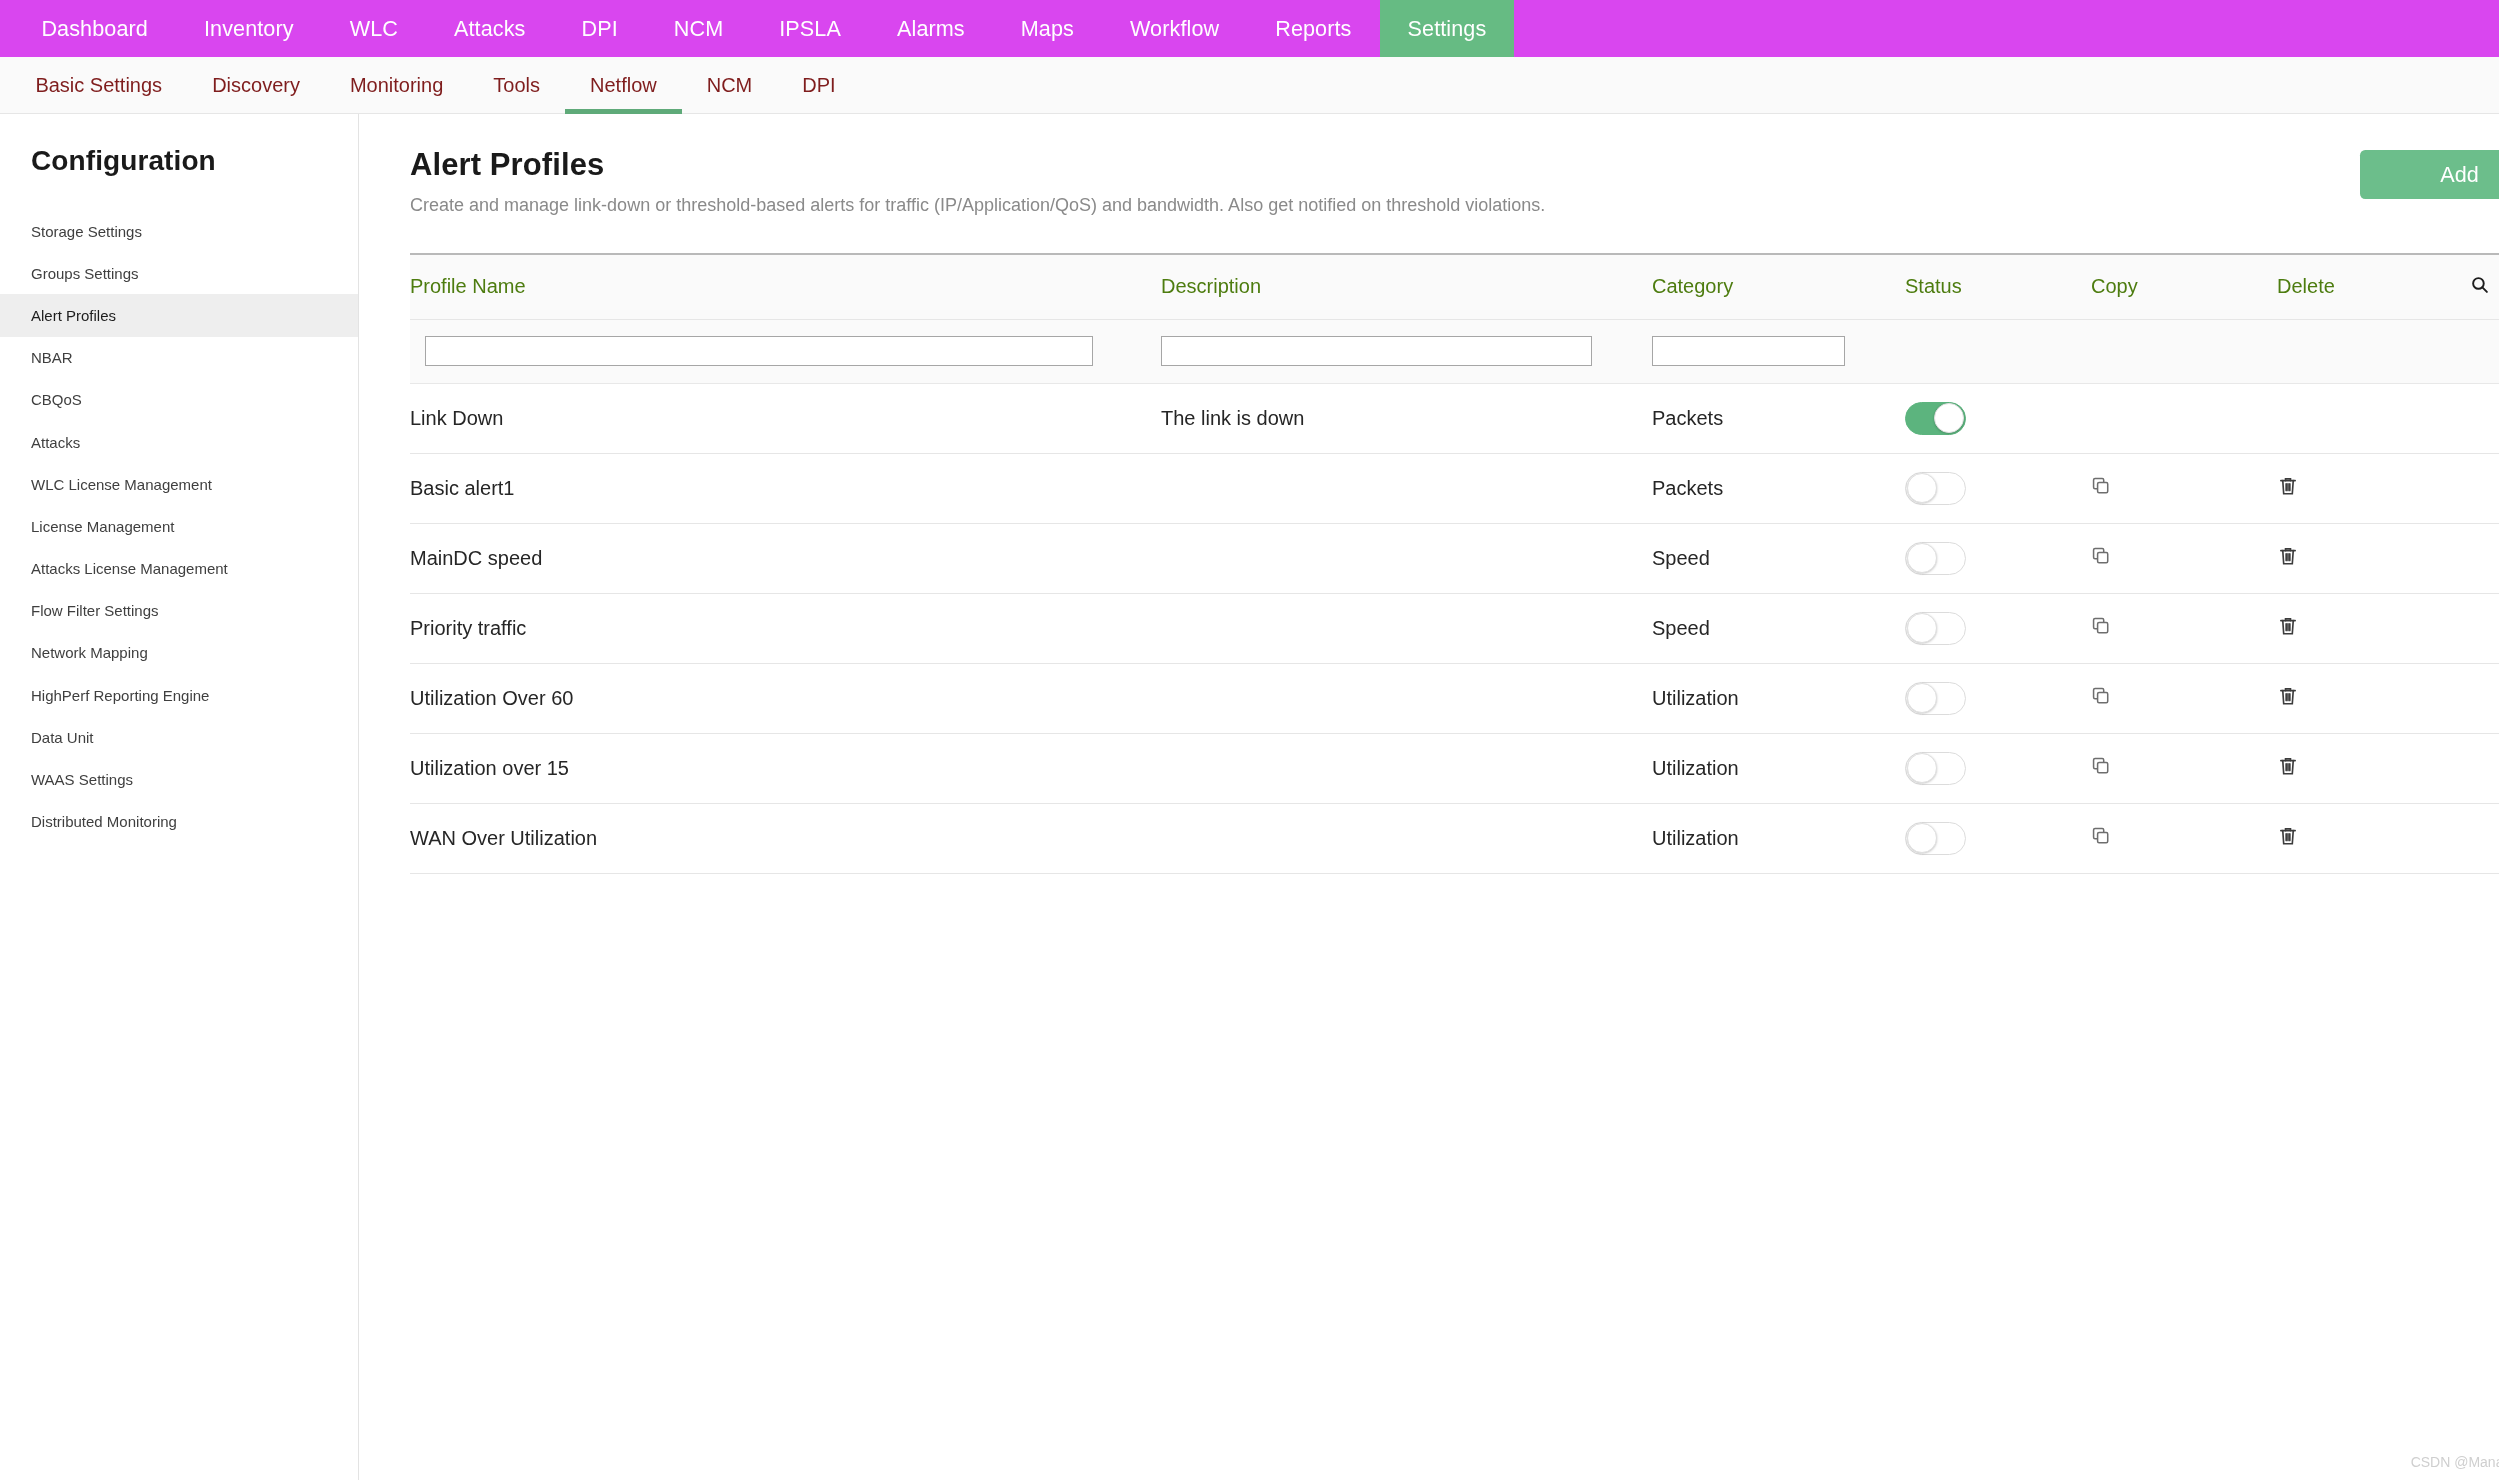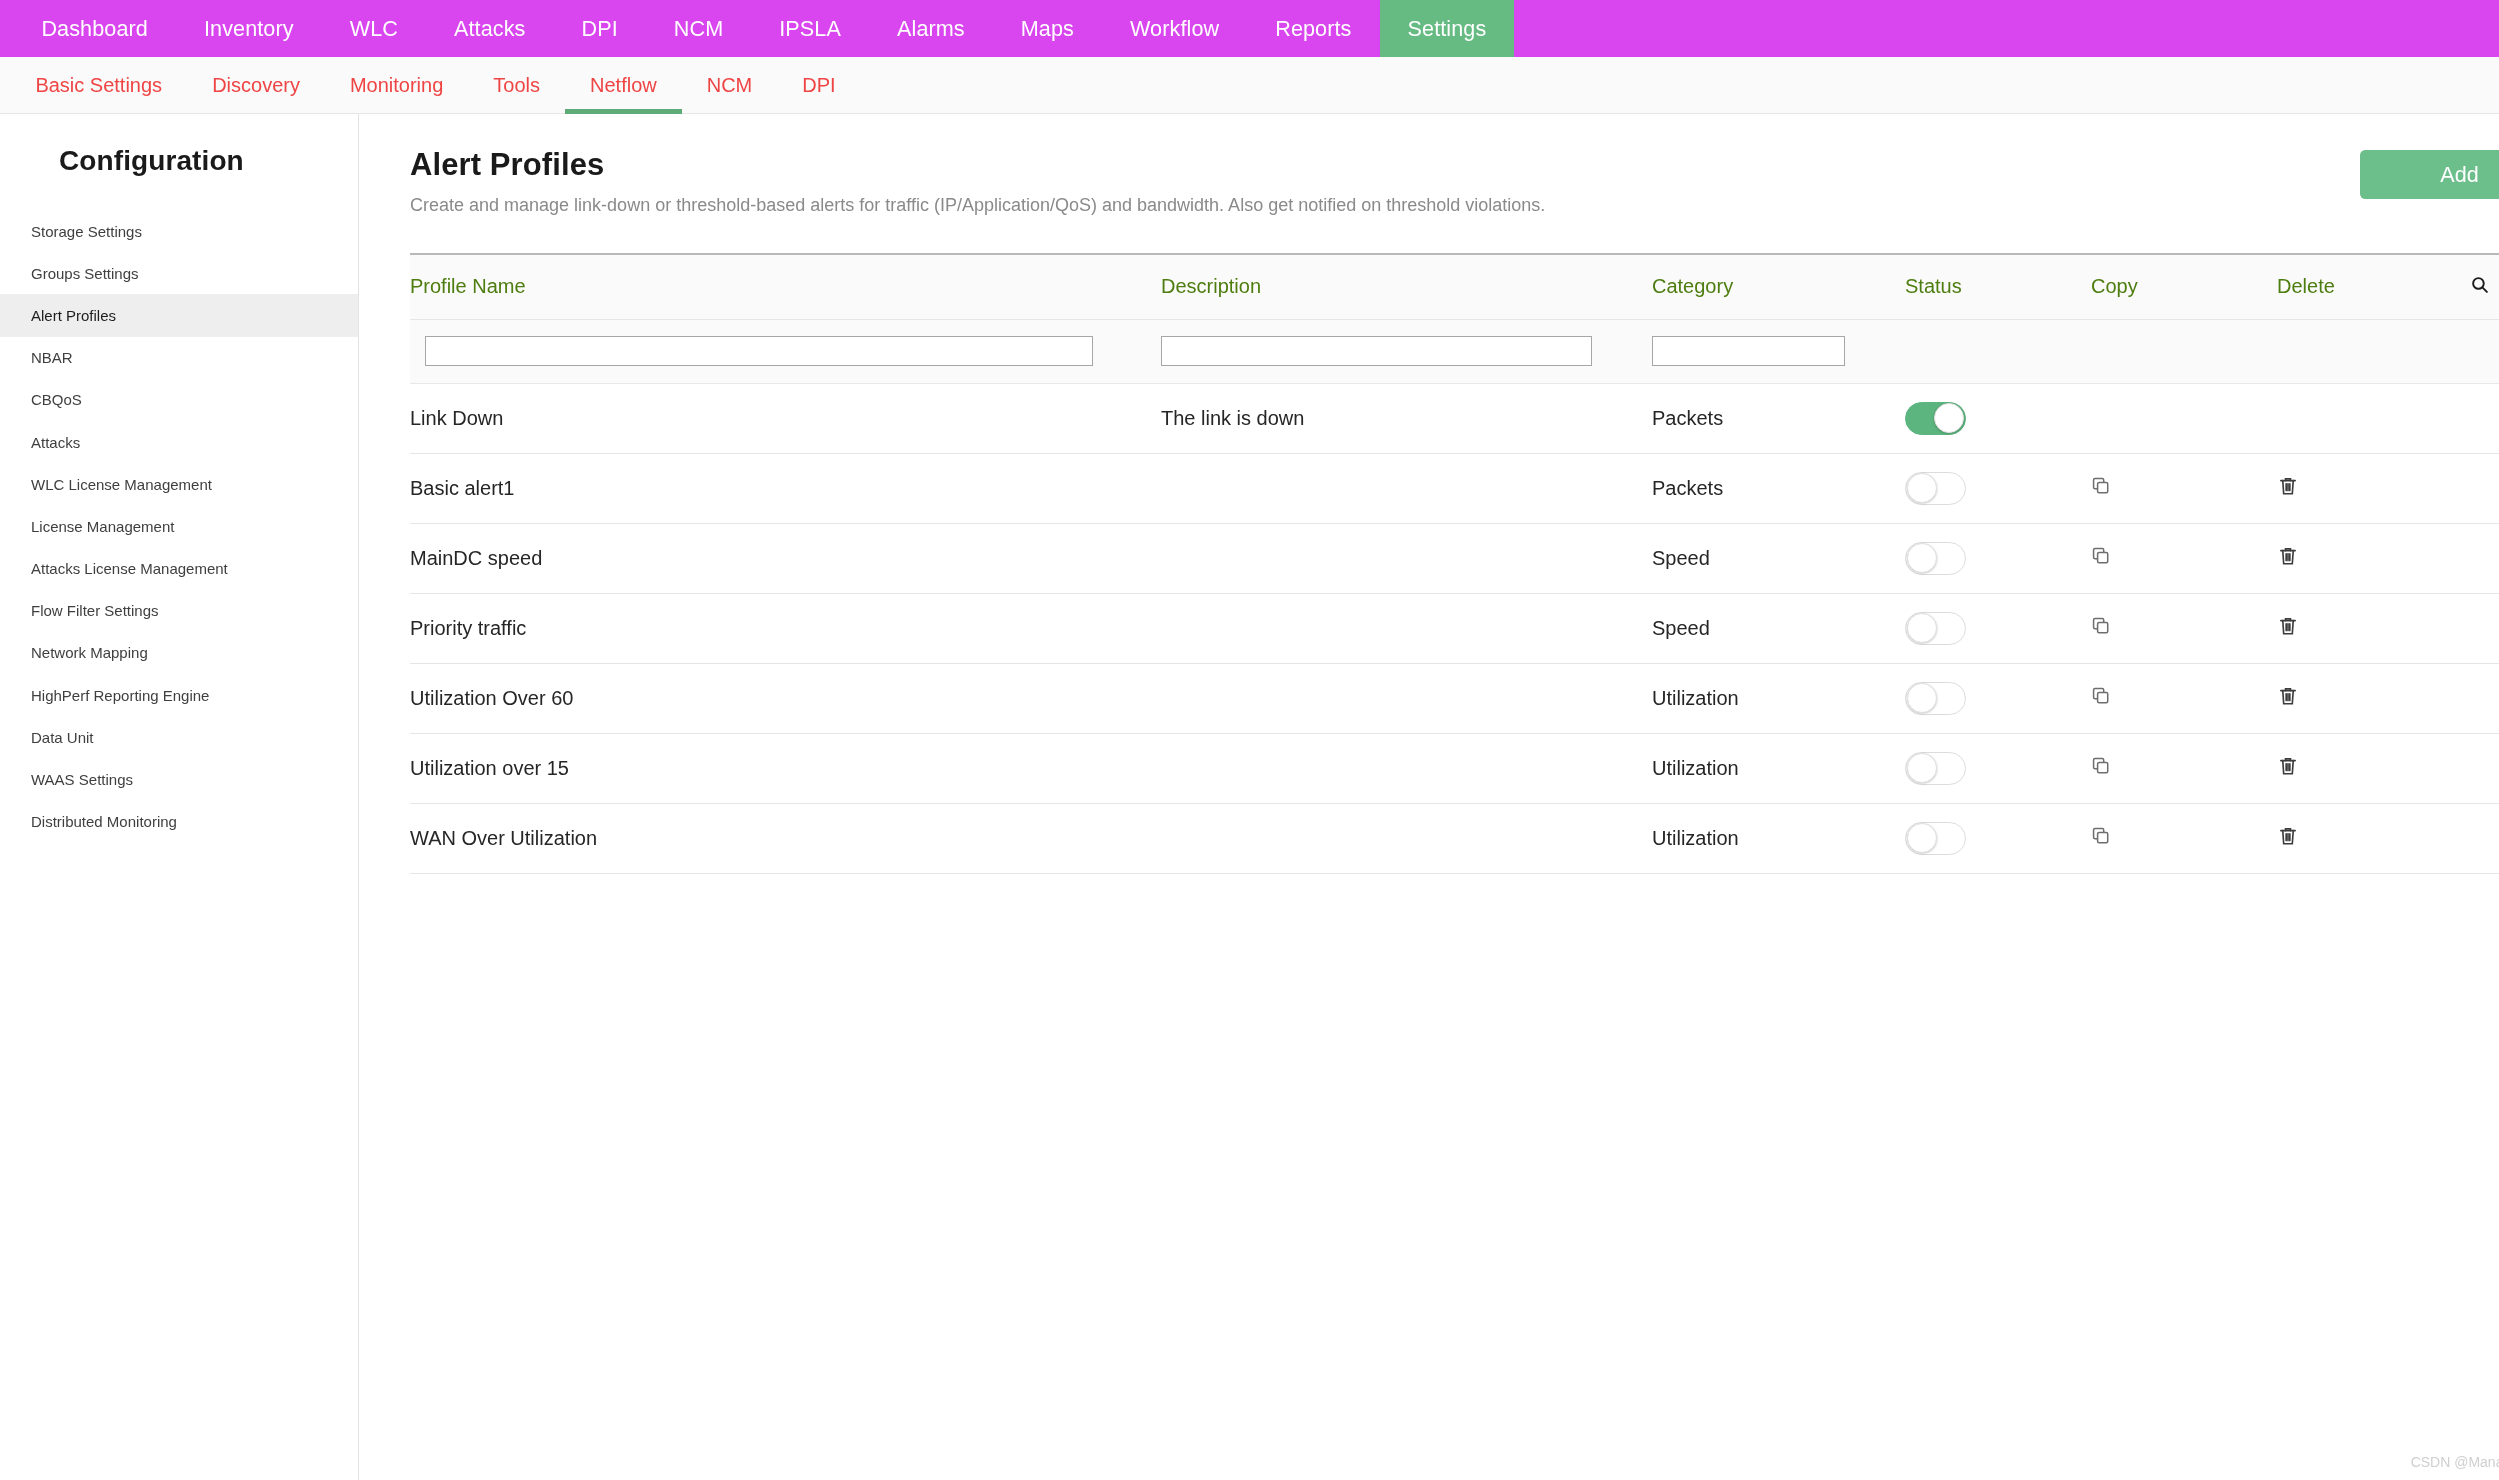--- a/index.html
+++ b/index.html
@@ -39,21 +39,21 @@
     border-bottom: 1.5px solid #e6e6e6;
     display: flex;
     align-items: stretch;
     padding-left: 10.4px;
   }
   .subnav-item {
     display: flex;
     align-items: center;
     justify-content: center;
     padding: 0 25px;
-    color: #ef4444;
+    color: #7f1d1d;
     font-size: 20px;
     cursor: pointer;
     position: relative;
     white-space: nowrap;
   }
   .subnav-item.active::after {
     content: "";
     position: absolute;
     left: 0; right: 0; bottom: -1.5px;
     height: 5.2px;
@@ -70,21 +70,20 @@
     background: #ffffff;
     border-right: 1.5px solid #e3e3e3;
     padding-top: 31px;
   }
   .sidebar-title {
     font-size: 28px;
     font-weight: bold;
     color: #1a1a1a;
     padding: 0 0 33px 31px;
     letter-spacing: 0.1px;
-    margin-left: 28px;
   }
   .sidebar-item {
     font-size: 15px;
     color: #3f3f3f;
     padding: 12.6px 0 12.6px 31px;
     cursor: pointer;
     white-space: nowrap;
   }
   .sidebar-item.active {
     background: #eeeeee;

